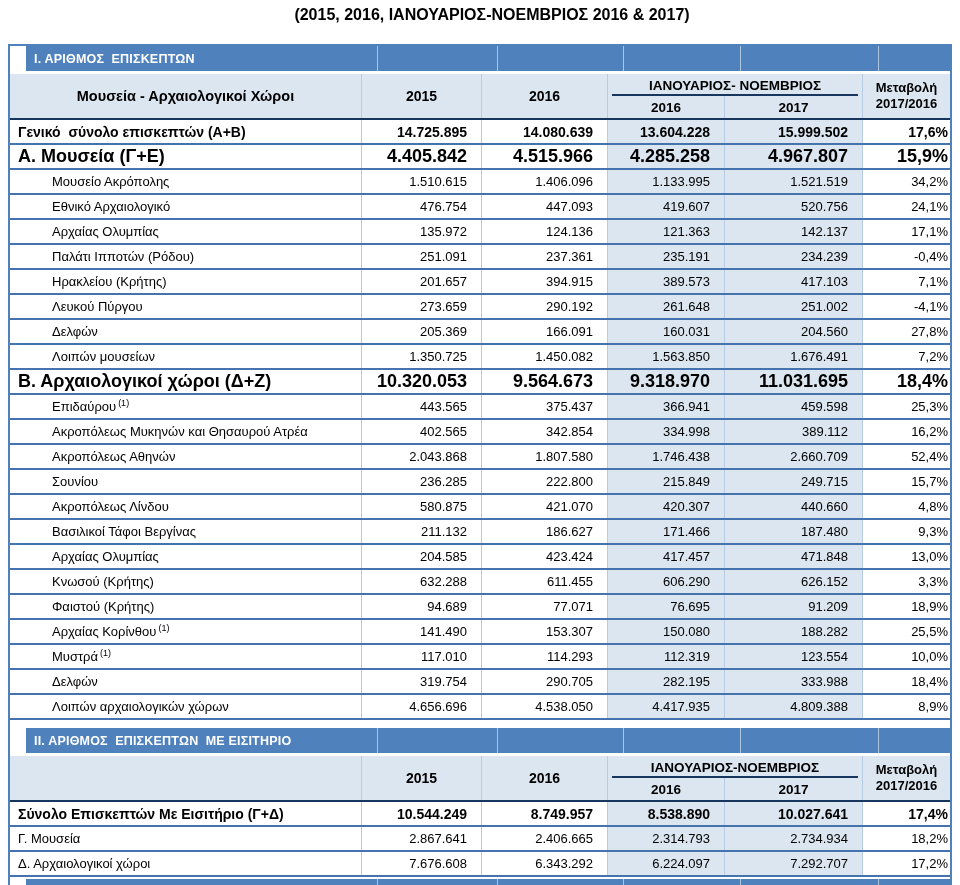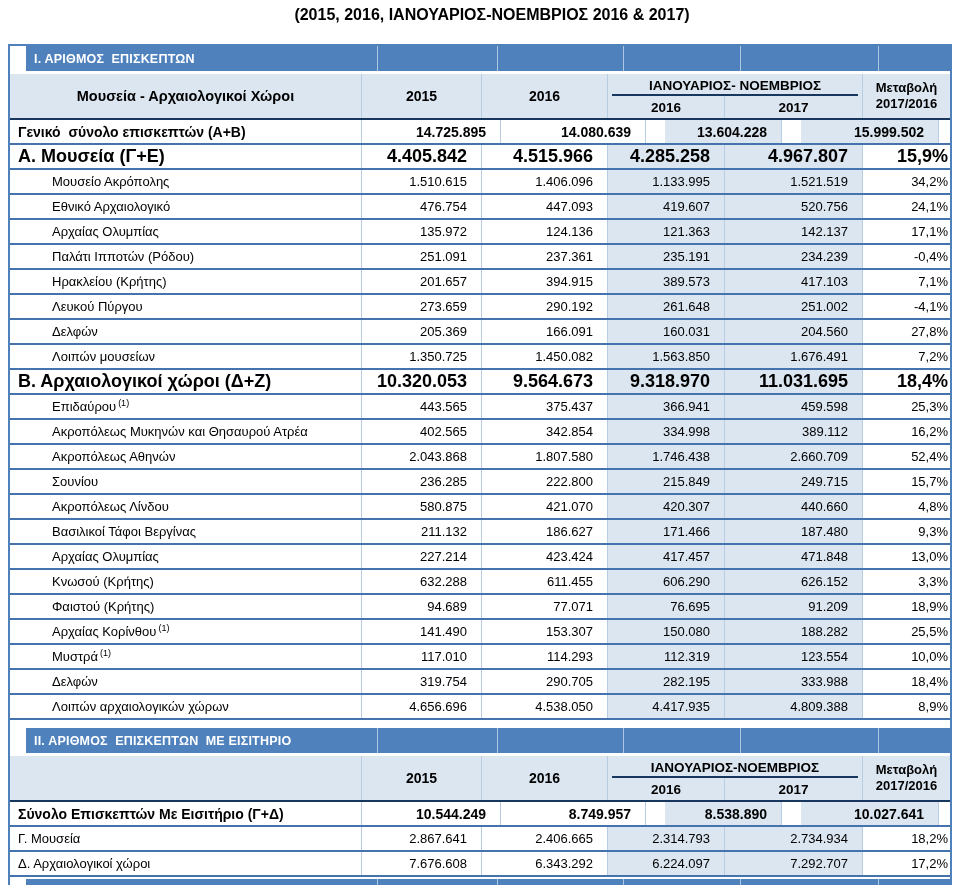--- a/index.html
+++ b/index.html
@@ -45,21 +45,21 @@
   .cell { display:flex; align-items:center; border-right:1px solid var(--sep);
           box-sizing:border-box; overflow:hidden; }
   .cell:last-child { border-right:none; }
   .cell.shaded { background:var(--light);padding-left:33px; }
   .name { padding-left:8px; font-size:13px; white-space:pre; }
   .num  { justify-content:flex-end; padding-right:14px; font-size:13px; }
   .pct  { justify-content:flex-end; padding-right:2px; font-size:13px;text-align:center; }
   .row.item .name { padding-left:42px; }
   .row.group { font-weight:bold; }
   .row.group .name, .row.group .num, .row.group .pct { font-size:18px; }
-  .row.total { font-weight:bold;gap:19px; }
+  .row.total { font-weight:bold; }
   .row.total .name, .row.total .num, .row.total .pct { font-size:14px; }
   sup.fn { font-size:9px; font-weight:normal; align-self:flex-start; margin-top:3px; margin-left:2px; white-space:nowrap; }
 </style>
 </head>
 <body>
 
 <div class="page">
   <div class="title">(2015, 2016, ΙΑΝΟΥΑΡΙΟΣ-ΝΟΕΜΒΡΙΟΣ 2016 &amp; 2017)</div>
 
   <div class="table">
@@ -221,21 +221,21 @@
         <div class="row item">
           <div class="cell name">Βασιλικοί Τάφοι Βεργίνας</div>
           <div class="cell num">211.132</div>
           <div class="cell num">186.627</div>
           <div class="cell num shaded">171.466</div>
           <div class="cell num shaded">187.480</div>
           <div class="cell pct">9,3%</div>
         </div>
         <div class="row item">
           <div class="cell name">Αρχαίας Ολυμπίας</div>
-          <div class="cell num">227.214</div>
+          <div class="cell num">204.585</div>
           <div class="cell num">423.424</div>
           <div class="cell num shaded">417.457</div>
           <div class="cell num shaded">471.848</div>
           <div class="cell pct">13,0%</div>
         </div>
         <div class="row item">
           <div class="cell name">Κνωσού (Κρήτης)</div>
           <div class="cell num">632.288</div>
           <div class="cell num">611.455</div>
           <div class="cell num shaded">606.290</div>

